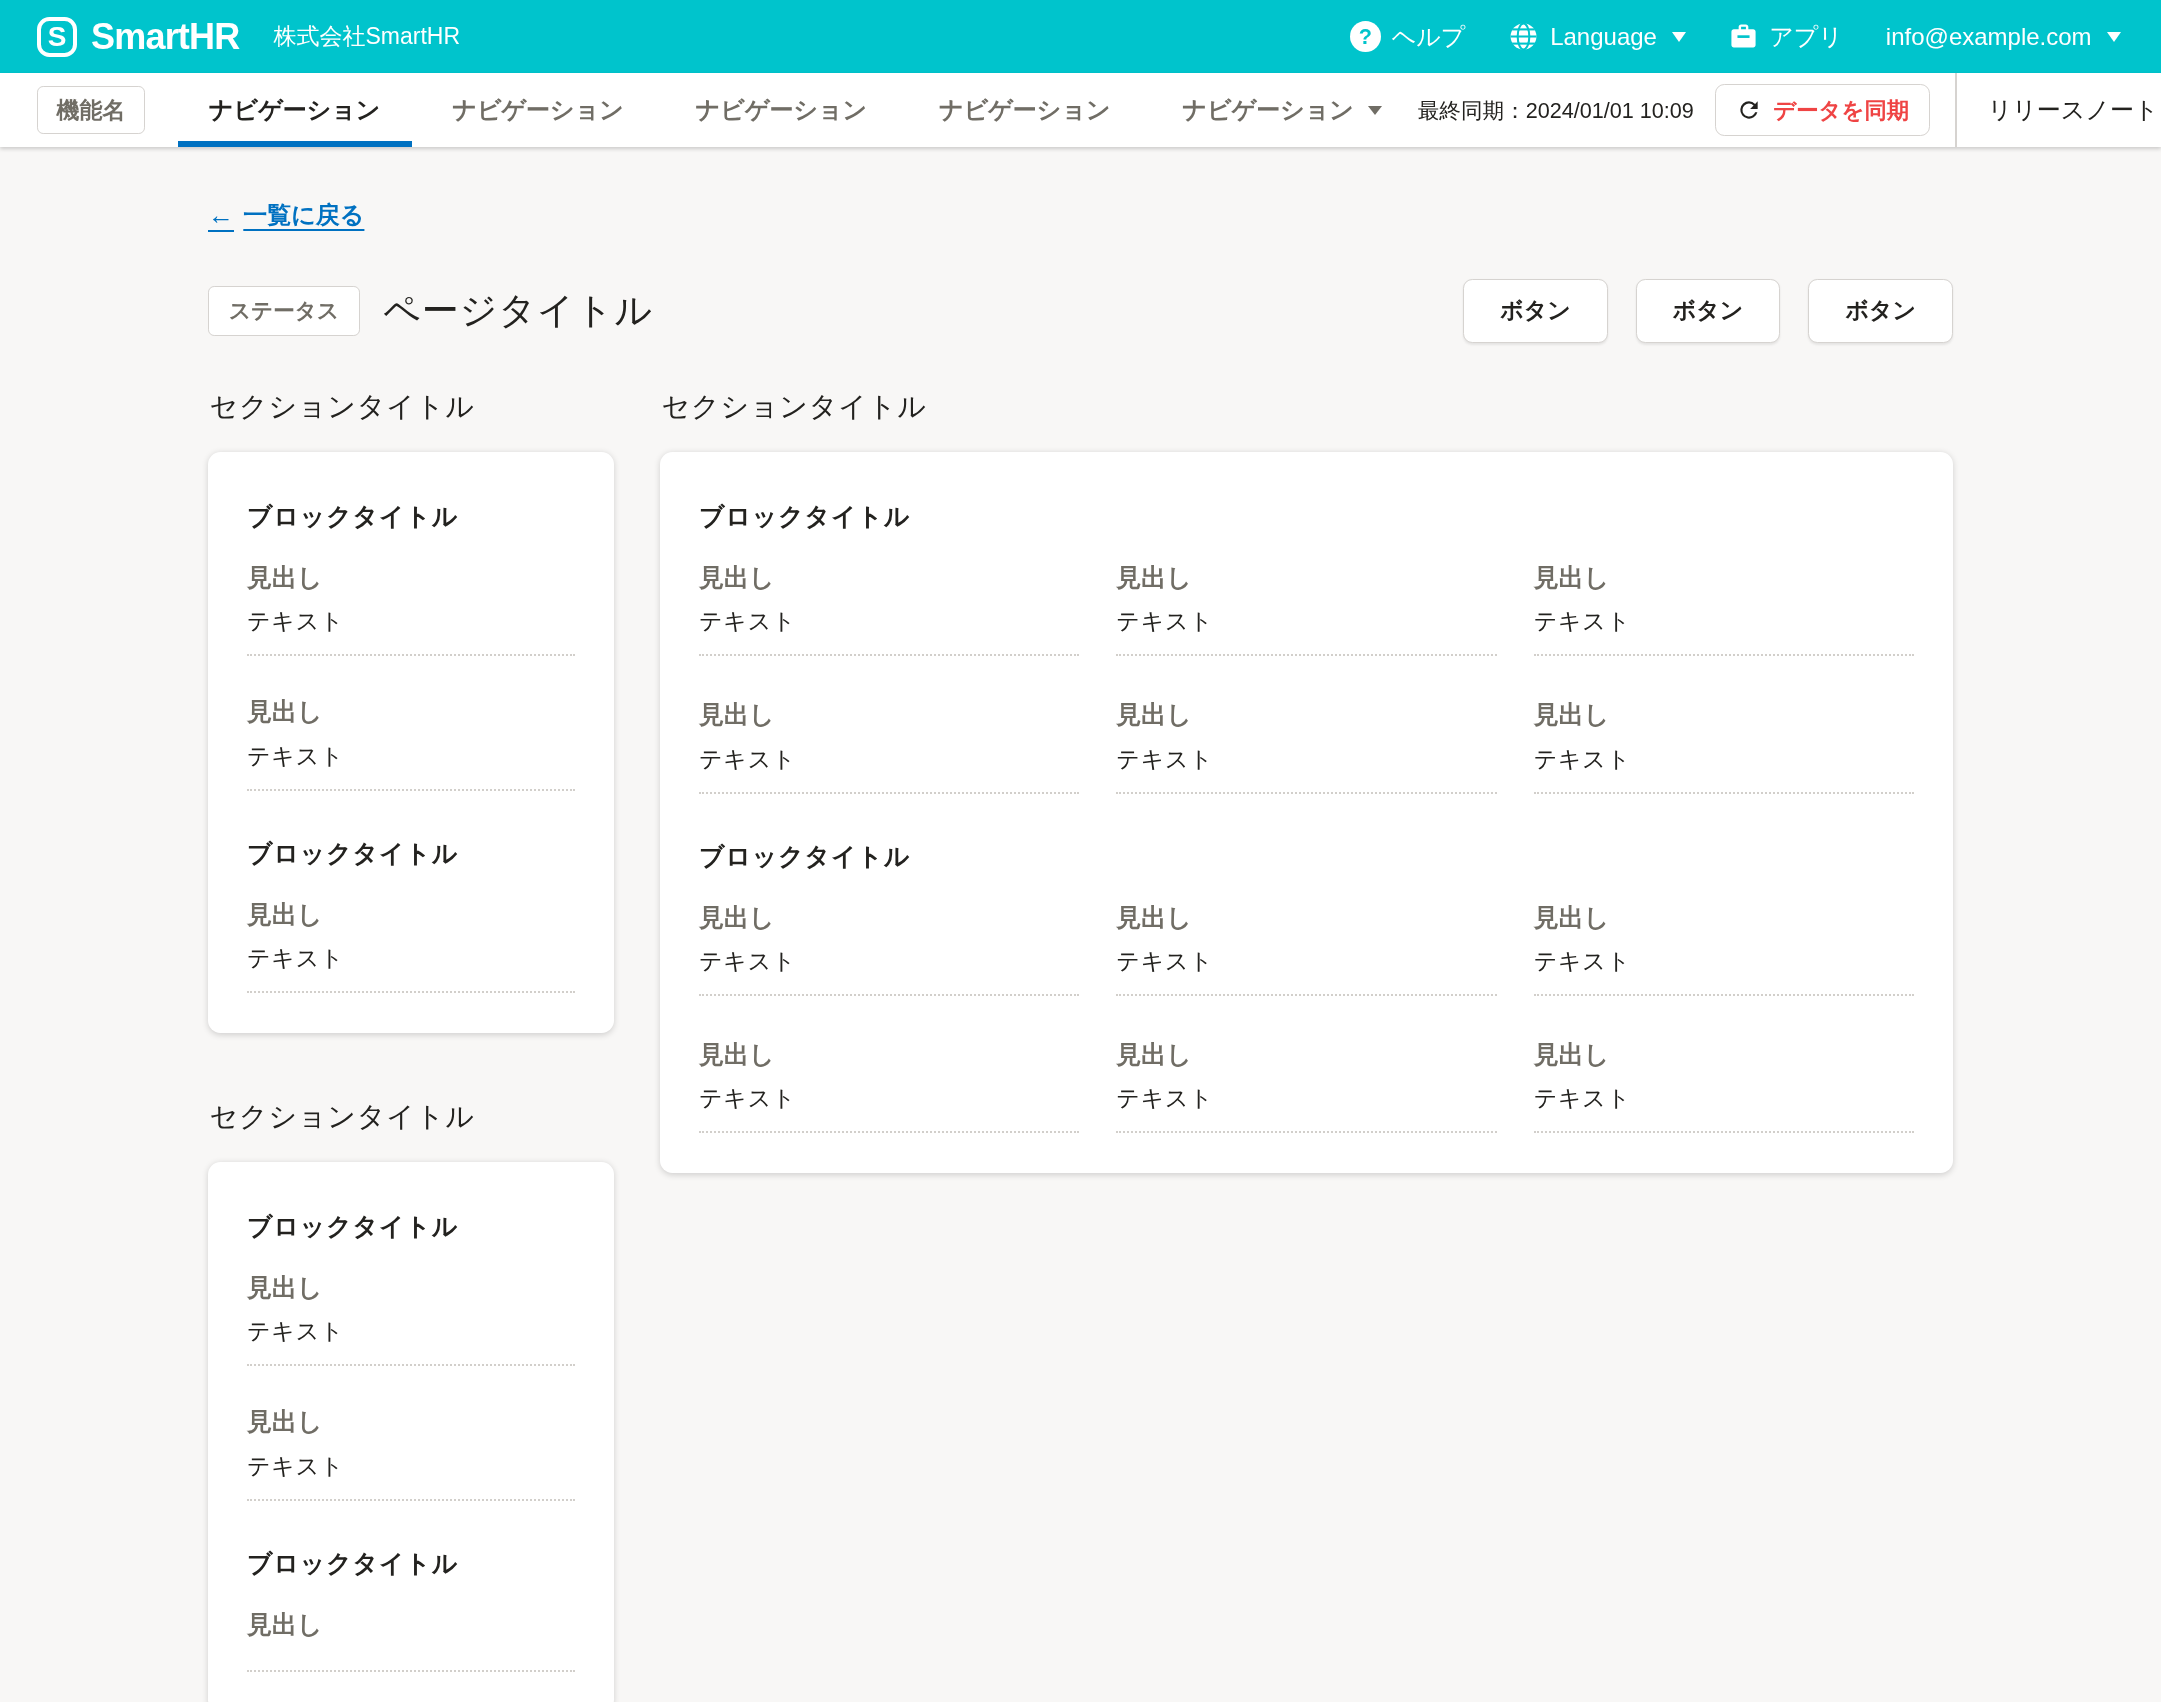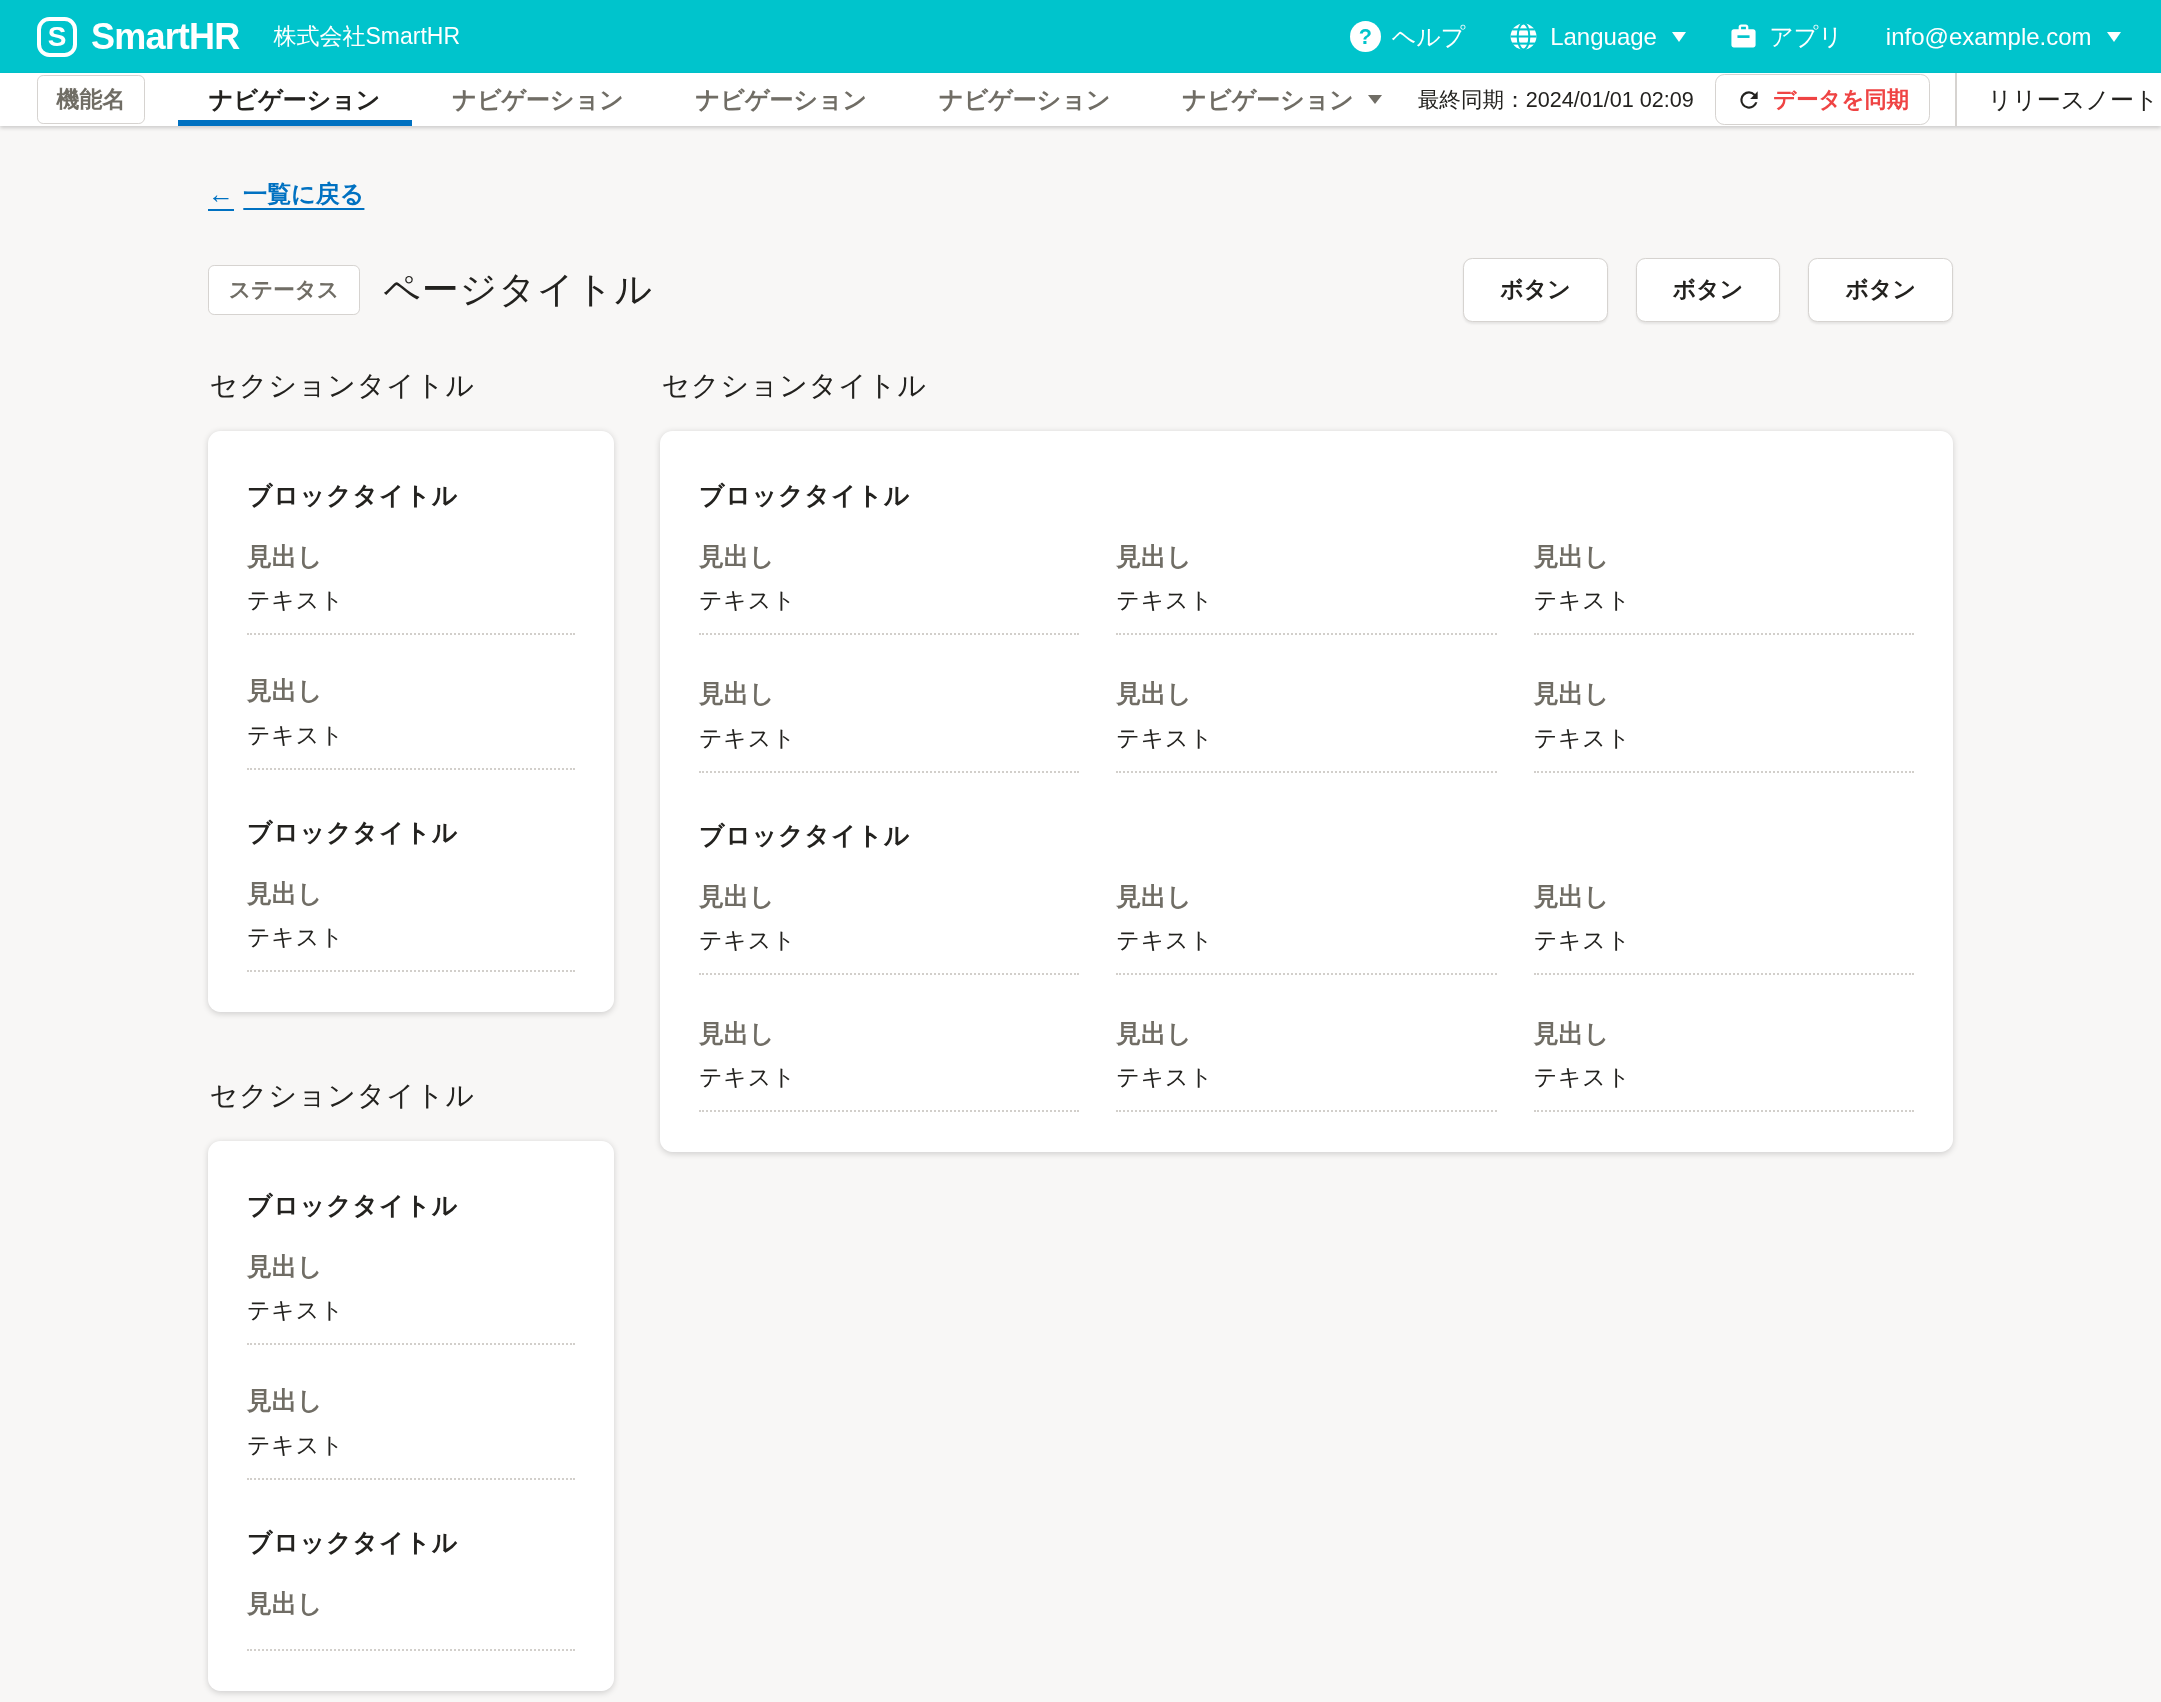--- a/index.html
+++ b/index.html
@@ -48,21 +48,21 @@
     width: 0; height: 0; display: inline-block;
     border-left: 7.7px solid transparent;
     border-right: 7.7px solid transparent;
     border-top: 10px solid #fff;
     margin-left: 4.6px;
   }
   .icon-svg { display: block; }
 
   
   .appnav {
-    height: 53px;
+    height: 74px;
     background: #fff;
     display: flex;
     align-items: stretch;
     padding: 0 0 0 37px;
     box-shadow: 0 2.3px 3.9px rgba(0,0,0,0.18);
     position: relative;
     z-index: 5;
   }
   .feature-badge {
     align-self: center;
@@ -223,21 +223,21 @@
       </button>
       <button class="nav-item">
         <span>ナビゲーション</span>
       </button>
       <button class="nav-item">
         <span>ナビゲーション</span>
         <span class="caret-down"></span>
       </button>
     </div>
   <div class="nav-right">
-    <span class="last-sync">最終同期：2024/01/01 02:09</span>
+    <span class="last-sync">最終同期：2024/01/01 10:09</span>
     <button class="sync-btn">
       <svg class="icon-svg" width="26" height="26" viewBox="0 0 24 24">
         <path fill="#23221f" d="M17.65 6.35A7.95 7.95 0 0 0 12 4a8 8 0 1 0 7.73 10h-2.08A6 6 0 1 1 12 6c1.66 0 3.14.69 4.22 1.78L13 11h7V4l-2.35 2.35z"></path>
       </svg>
       <span>データを同期</span>
     </button>
     <span class="nav-divider"></span>
     <button class="release-btn">
       <span>リリースノート</span>
 

